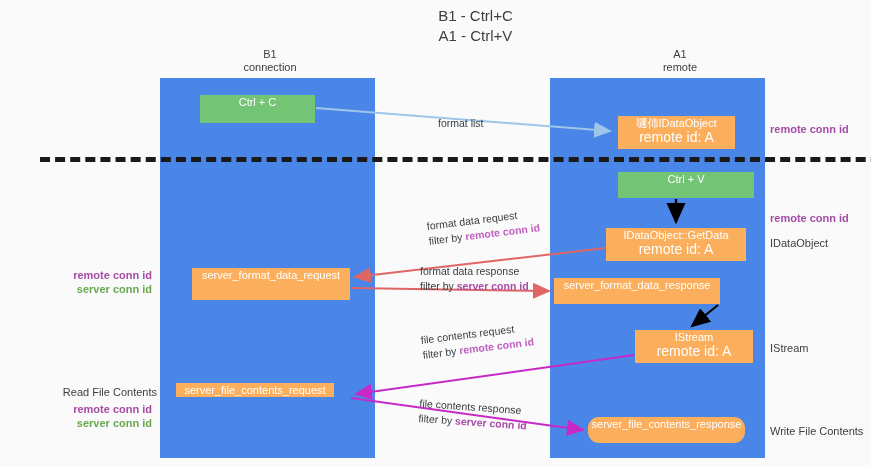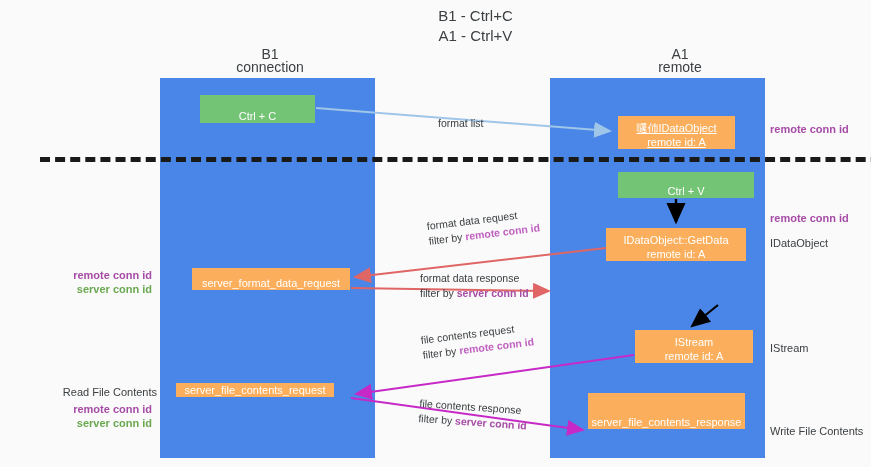--- a/index.html
+++ b/index.html
@@ -15,56 +15,56 @@
   .abs{position:absolute;}
 
   
   #title{
     left:0;top:6px;width:871px;text-align:center;
     font-size:15px;line-height:20px;color:#3c4043;
   }
 
   
   .col-head{
-    font-size:14px;line-height:13px;text-align:center;color:#3c4043;
+    font-size:11px;line-height:13px;text-align:center;color:#3c4043;
   }
   #head-b1{left:150px;top:48px;width:160px;}
   #head-a1{left:560px;top:48px;width:160px;}
 
   
   .lane{background:#4a86e8;}
   #lane-b1{left:120px;top:78px;width:215px;height:380px;}
   #lane-a1{left:510px;top:78px;width:215px;height:380px;}
 
   
   #divider{
     left:0px;top:157px;width:871px;height:0;
     border-top:5px dashed #1a1a1a;
   }
 
   
   .node{
     box-sizing:border-box;
-    display:flex;align-items:center;justify-content:flex-end;
+    display:flex;align-items:center;justify-content:flex-start;
     flex-direction:column;
     color:#ffffff;font-size:11px;line-height:14px;text-align:center;
   }
   .node.green{background:#74c476;}
   .node.orange{background:#fbaf5d;}
-  .node .l2{font-size:11px;}
+  .node .l2{font-size:14px;}
 
   #n-ctrlc{left:160px;top:95px;width:115px;height:28px;}
   #n-ctrlv{left:578px;top:172px;width:136px;height:26px;}
-  #n-idataobject{left:578px;top:116px;width:117px;height:33px;text-decoration:underline;}
+  #n-idataobject{left:578px;top:116px;width:117px;height:33px;}
   #n-getdata{left:566px;top:228px;width:140px;height:33px;}
   #n-istream{left:595px;top:330px;width:118px;height:33px;}
-  #n-sfdreq{left:152px;top:268px;width:158px;height:22px;}
+  #n-sfdreq{left:152px;top:268px;width:158px;height:32px;}
   #n-sfdresp{left:514px;top:278px;width:166px;height:26px;}
   #n-sfcreq{left:136px;top:383px;width:158px;height:14px;}
-  #n-sfcresp{left:548px;top:393px;width:157px;height:36px;}
+  #n-sfcresp{left:548px;top:417px;width:157px;height:26px;border-radius:11px;}
 
   
   .side{font-size:11px;line-height:14px;}
   .purple{color:#a64ca6;font-weight:bold;}
   .green-t{color:#6aa84f;font-weight:bold;}
   .plain{color:#3c4043;}
 
   #lbl-r-remote1{left:730px;top:122px;}
   #lbl-r-remote2{left:730px;top:211px;}
   #lbl-r-dataobject{left:730px;top:236px;}
@@ -78,21 +78,21 @@
   
   .arrow-lbl{
     font-size:10.5px;line-height:15px;color:#3c4043;white-space:nowrap;
   }
   .arrow-lbl .hl{color:#c060c0;font-weight:bold;}
   .arrow-lbl .hl2{color:#a64ca6;font-weight:bold;}
 
   #al-formatlist{left:398px;top:116px;}
 
   #al-fdreq{left:386px;top:219px;transform:rotate(-7deg);transform-origin:left top;}
-  #al-fdresp{left:380px;top:271px;}
+  #al-fdresp{left:380px;top:264px;}
   #al-fcreq{left:380px;top:333px;transform:rotate(-7deg);transform-origin:left top;}
   #al-fcresp{left:380px;top:396px;transform:rotate(4deg);transform-origin:left top;}
 
   svg#wires{position:absolute;left:0;top:0;width:871px;height:467px;pointer-events:none;}
 </style>
 </head>
 <body>
 
 <div id="stage">
 
@@ -161,20 +161,23 @@
 
   <div class="abs node orange" id="n-getdata">
     <div>IDataObject::GetData</div>
     <div class="l2">remote id: A</div>
   </div>
 
   <div class="abs node orange" id="n-sfdreq">
     <div>server_format_data_request</div>
   </div>
 
+  <div class="abs node orange" id="n-sfdresp">
+    <div>server_format_data_response</div>
+  </div>
 
   <div class="abs node orange" id="n-istream">
     <div>IStream</div>
     <div class="l2">remote id: A</div>
   </div>
 
   <div class="abs node orange" id="n-sfcreq">
     <div>server_file_contents_request</div>
   </div>
 

